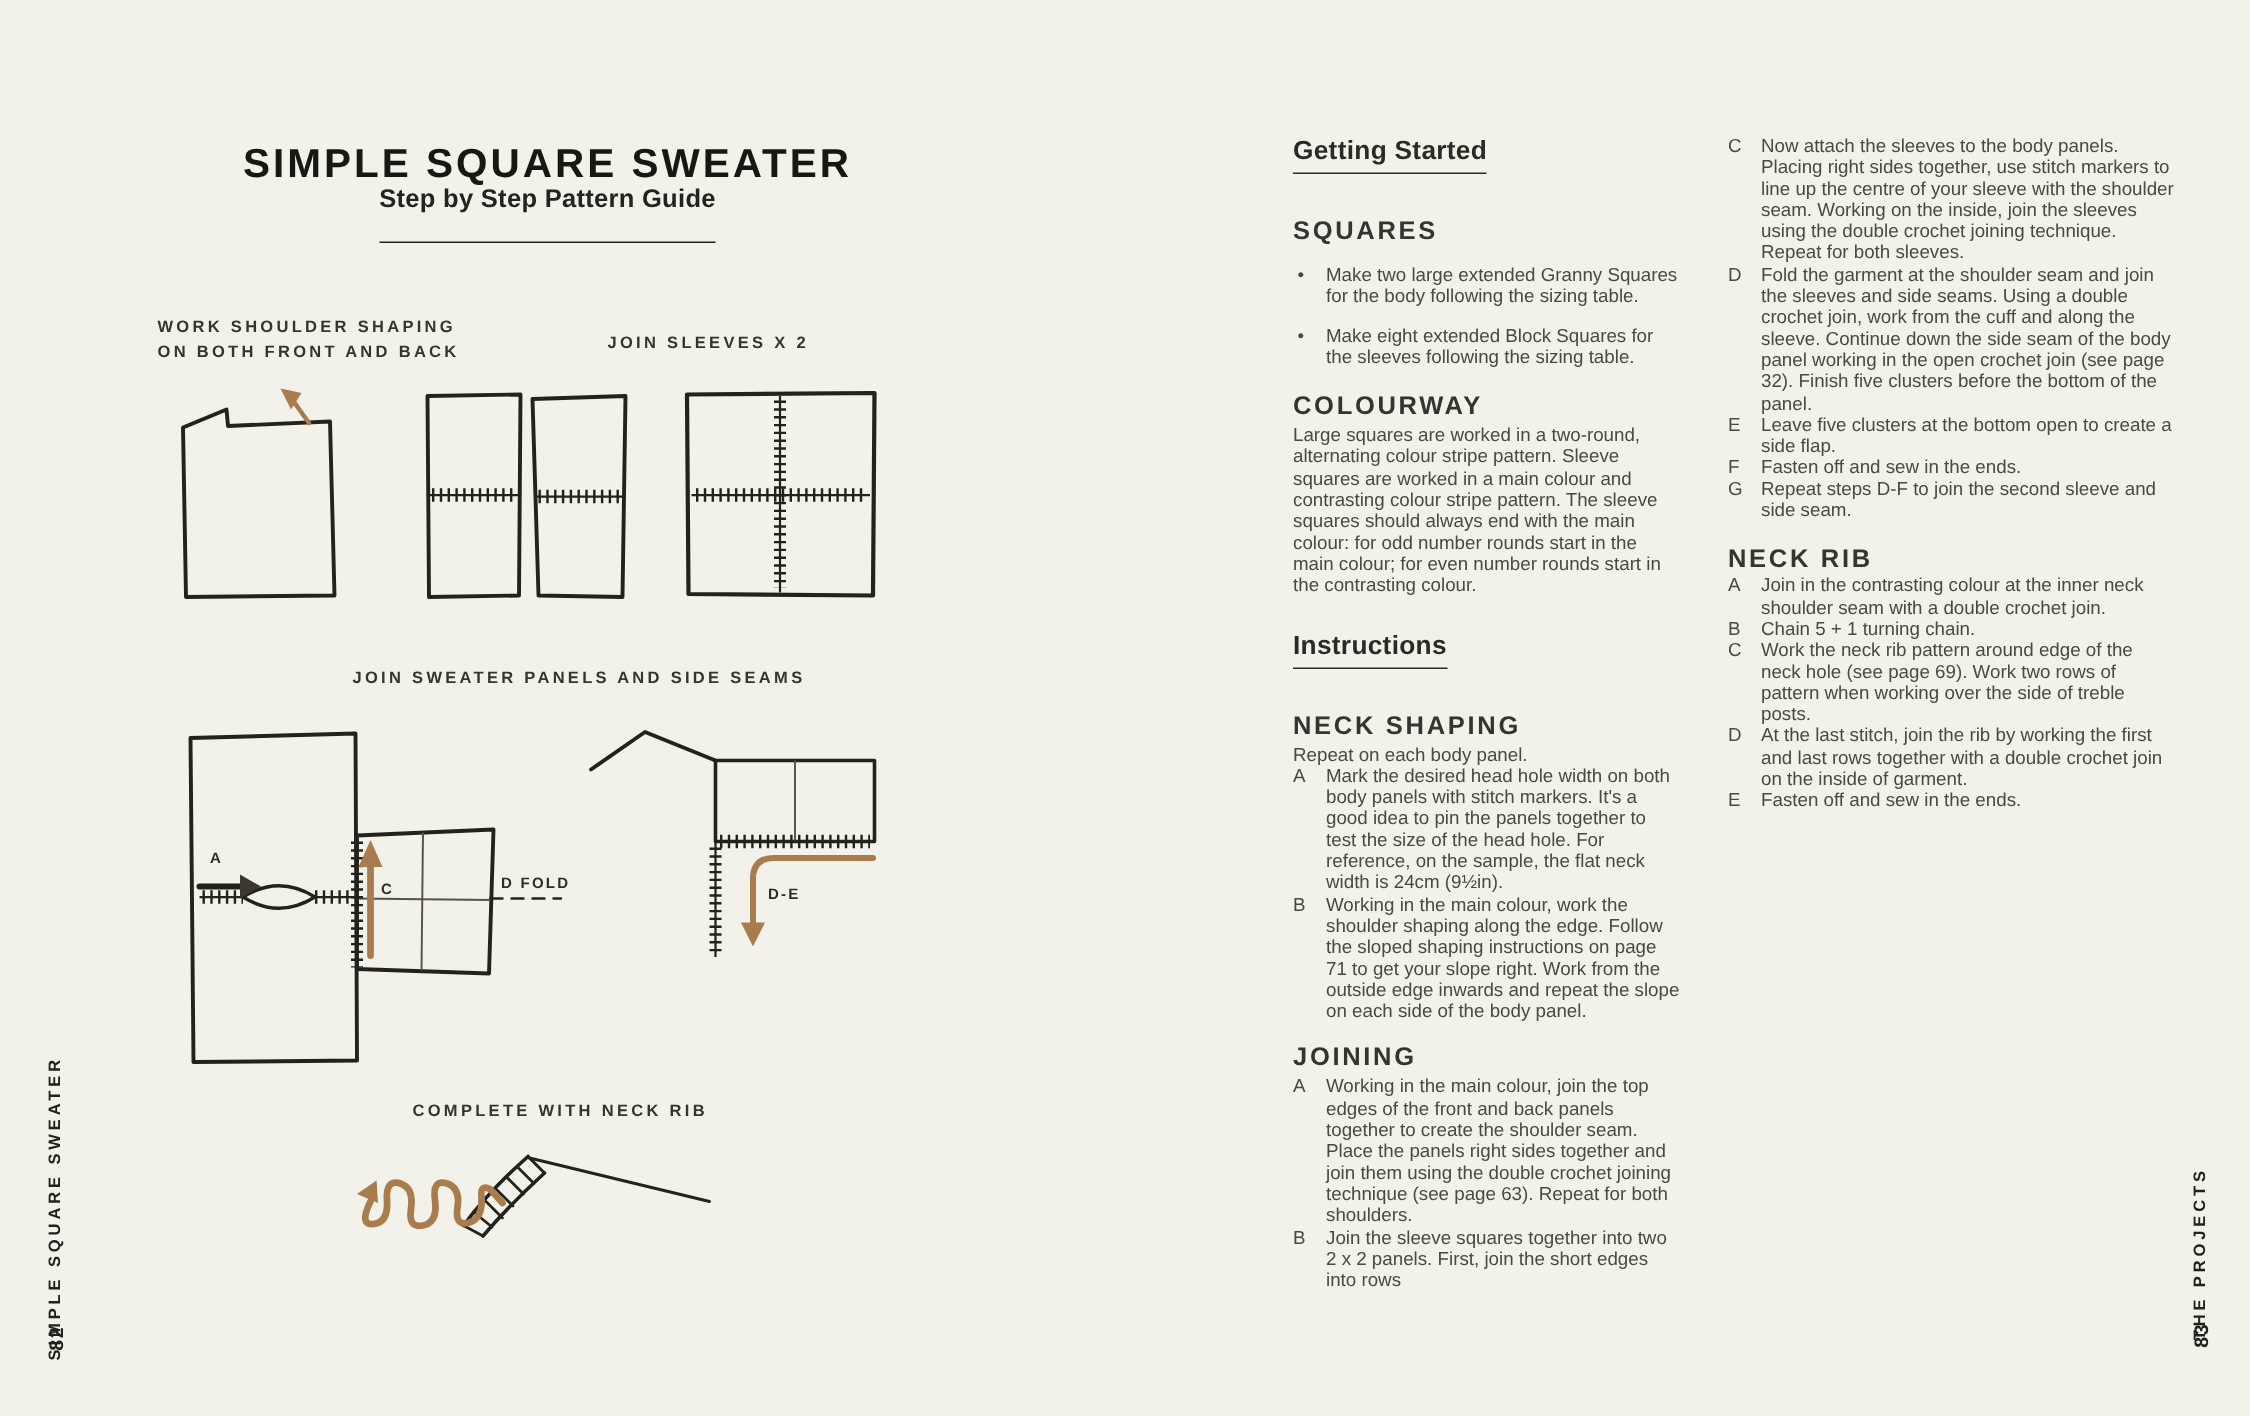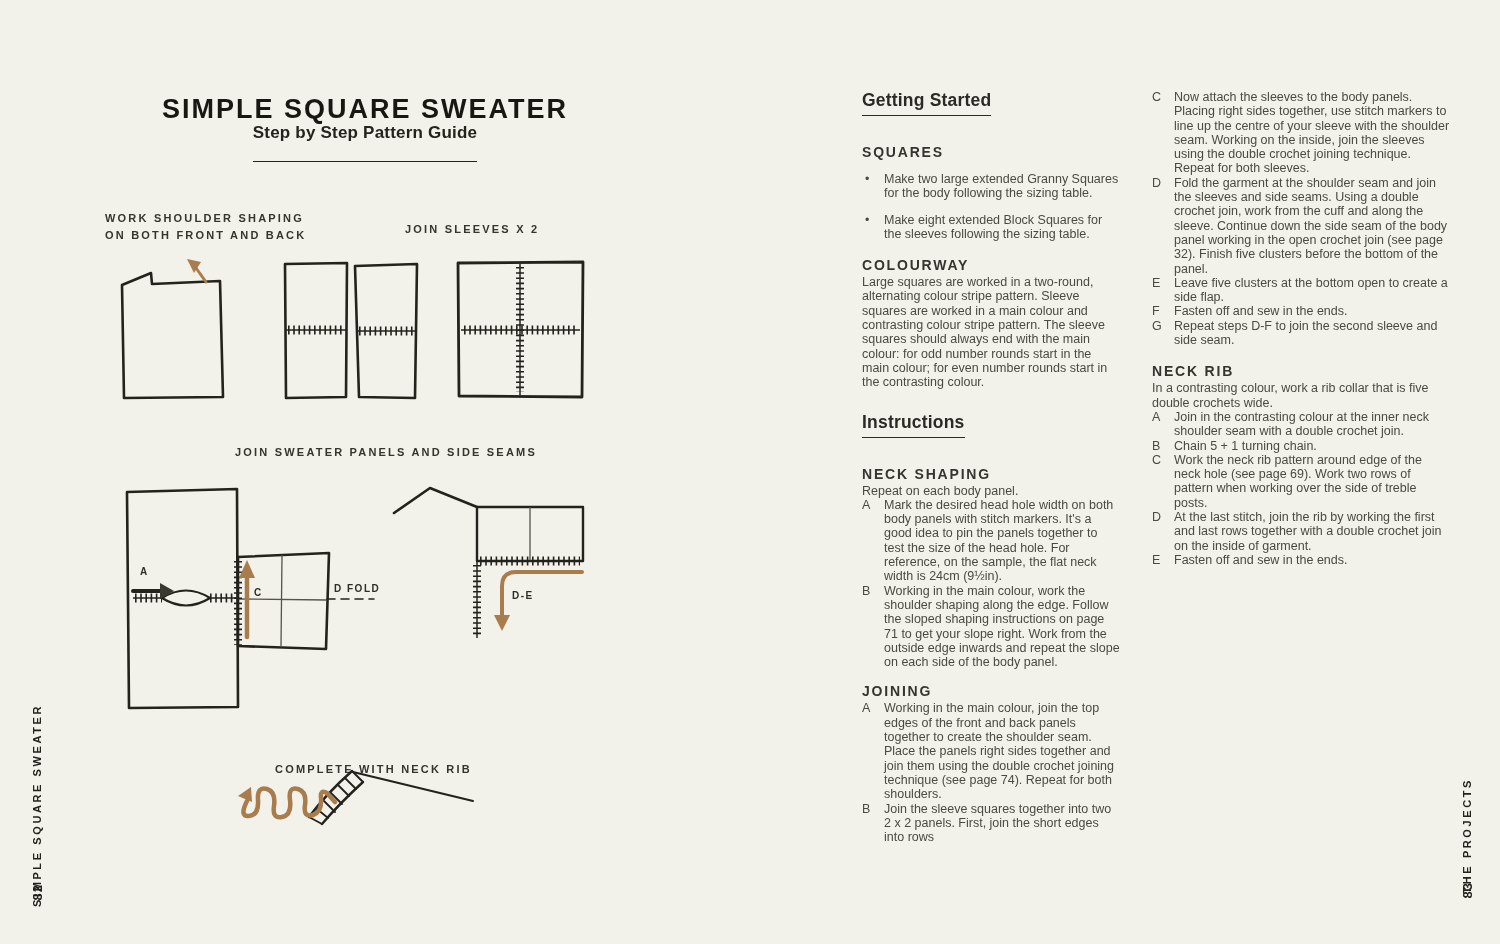--- a/index.html
+++ b/index.html
@@ -37,21 +37,21 @@
   .brownfill{fill:#a97c4e;stroke:none;}
   .darkfill{fill:#3a382f;stroke:none;}
   
   .col{position:absolute;}
   .col1{left:862px;top:90px;width:258px;}
   .col2{left:1152px;top:90px;width:298px;}
   .section-h{
     display:inline-block;font-size:17.5px;font-weight:700;color:#2b2a24;
     border-bottom:1.6px solid #2b2a24;padding-bottom:4px;letter-spacing:.2px;margin:0;
   }
-  .subhead{font-size:14px;font-weight:700;letter-spacing:1.8px;color:#35342e;}
+  .subhead{font-size:17px;font-weight:700;letter-spacing:1.8px;color:#35342e;}
   .bt{font-size:12.5px;line-height:14.3px;color:#4a4942;}
   .mt2{margin-top:2px;} .mt14{margin-top:14px;}
   .mt16{margin-top:16px;} .mt22{margin-top:22px;} .mt28{margin-top:28px;}
   .step{display:grid;grid-template-columns:22px 1fr;}
   .bullet{display:grid;grid-template-columns:19px 1fr;margin-top:12px;padding-left:3px;}
   .cont{padding-left:22px;}
   
   .vert{
     writing-mode:vertical-rl;transform:rotate(180deg);
     font-size:11px;font-weight:700;letter-spacing:2.6px;color:#22211c;white-space:nowrap;
@@ -131,21 +131,21 @@
     <line class="seam-ticks" x1="370" y1="86" x2="470" y2="86"></line>
     <line class="seam-base" x1="367" y1="86" x2="473" y2="86"></line>
     <line class="seam-ticks v" x1="367" y1="90" x2="367" y2="160"></line>
     <line class="seam-base" x1="367" y1="86" x2="367" y2="163"></line>
 
     <path class="brown" stroke-width="4" d="M472,97 L406,97 Q392,97 392,111 L392,142"></path>
     <polygon class="brownfill" points="384,140 392,156 400,140"></polygon>
     <text x="402" y="124">D-E</text>
   </svg>
 
-  <div class="abs dlabel" style="left:275px;top:733px;margin-top:28px;">COMPLETE WITH NECK RIB</div>
+  <div class="abs dlabel" style="left:275px;top:733px;">COMPLETE WITH NECK RIB</div>
 
   <svg style="left:225px;top:745px;" width="270" height="95" viewBox="0 0 270 95">
     <line class="ink" stroke-width="2" x1="128" y1="27" x2="248" y2="56"></line>
 
     <path class="ink" stroke-width="2.4" d="M84,72 Q101,49 127,26"></path>
     <path class="ink" stroke-width="2.4" d="M97,79 Q114,59 138,37"></path>
     <line class="ink" stroke-width="2" x1="127" y1="26" x2="138" y2="37"></line>
     <line class="ink" stroke-width="1.8" x1="120" y1="33" x2="131" y2="44"></line>
     <line class="ink" stroke-width="1.8" x1="113" y1="40" x2="124" y2="51"></line>
     <line class="ink" stroke-width="1.8" x1="106" y1="48" x2="117" y2="59"></line>
@@ -186,21 +186,21 @@
       <span>Mark the desired head hole width on both body panels with stitch markers. It's a good idea to pin the panels together to test the size of the head hole. For reference, on the sample, the flat neck width is 24cm (9½in).</span>
     </div>
     <div class="step bt">
       <span>B</span>
       <span>Working in the main colour, work the shoulder shaping along the edge. Follow the sloped shaping instructions on page 71 to get your slope right. Work from the outside edge inwards and repeat the slope on each side of the body panel.</span>
     </div>
 
     <div class="subhead mt14">JOINING</div>
     <div class="step bt mt2">
       <span>A</span>
-      <span>Working in the main colour, join the top edges of the front and back panels together to create the shoulder seam. Place the panels right sides together and join them using the double crochet joining technique (see page 74). Repeat for both shoulders.</span>
+      <span>Working in the main colour, join the top edges of the front and back panels together to create the shoulder seam. Place the panels right sides together and join them using the double crochet joining technique (see page 63). Repeat for both shoulders.</span>
     </div>
     <div class="step bt">
       <span>B</span>
       <span>Join the sleeve squares together into two 2 x 2 panels. First, join the short edges into rows</span>
     </div>
   </div>
 
   <div class="col col2">
 
     <div class="step bt">
@@ -218,21 +218,20 @@
     <div class="step bt">
       <span>F</span>
       <span>Fasten off and sew in the ends.</span>
     </div>
     <div class="step bt">
       <span>G</span>
       <span>Repeat steps D-F to join the second sleeve and side seam.</span>
     </div>
 
     <div class="subhead mt16">NECK RIB</div>
-    <div class="bt mt2">In a contrasting colour, work a rib collar that is five double crochets wide.</div>
     <div class="step bt">
       <span>A</span>
       <span>Join in the contrasting colour at the inner neck shoulder seam with a double crochet join.</span>
     </div>
     <div class="step bt">
       <span>B</span>
       <span>Chain 5 + 1 turning chain.</span>
     </div>
     <div class="step bt">
       <span>C</span>

